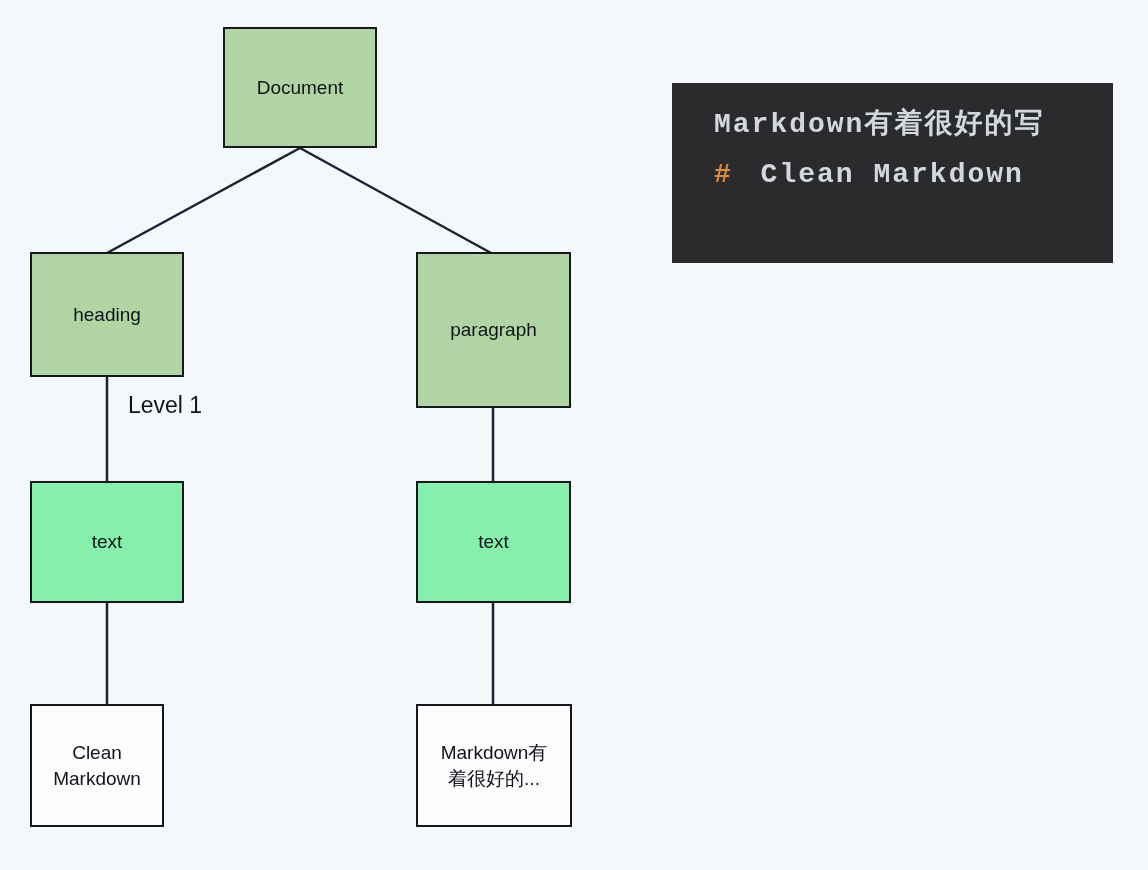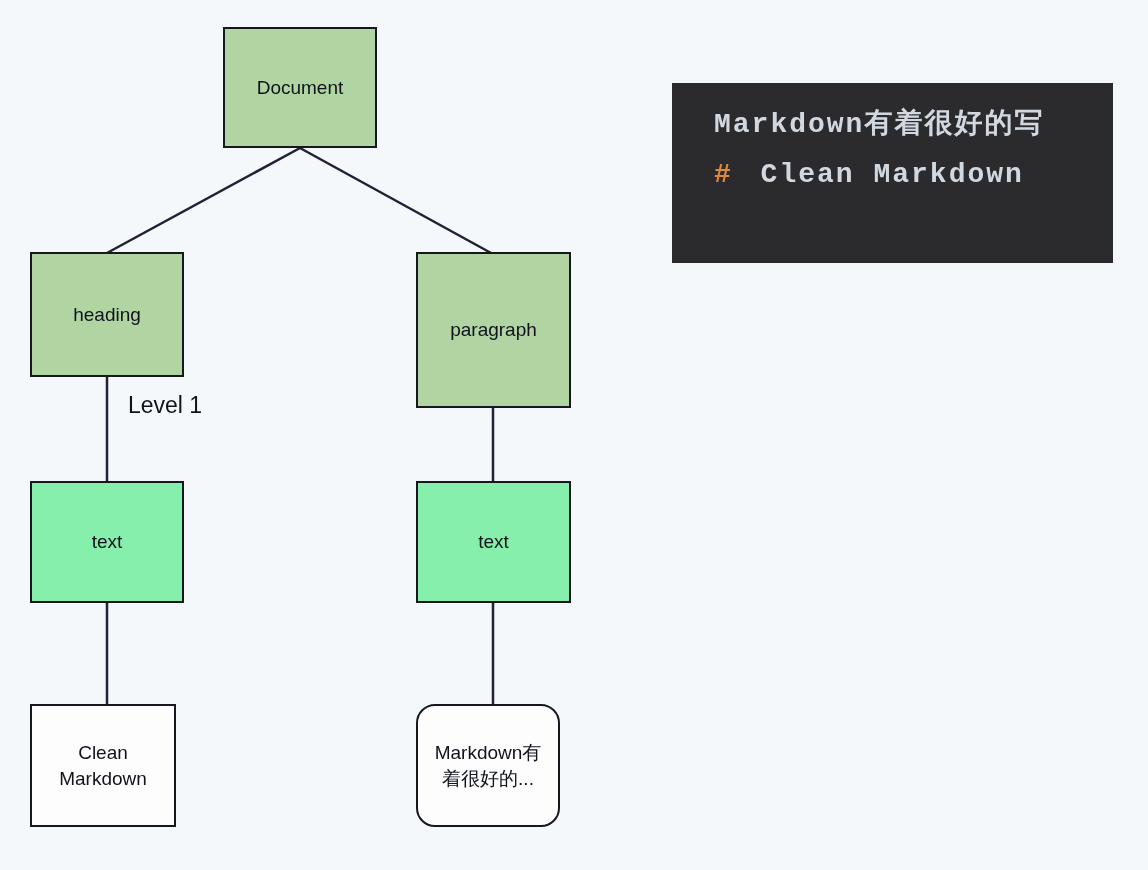--- a/index.html
+++ b/index.html
@@ -42,22 +42,22 @@
   }
   .node.green  { background: #b0d5a2; }
   .node.light  { background: #86efac; }
   .node.white  { background: #fdfdfe; }
 
   .node-document  { left: 223px; top: 27px;  width: 154px; height: 121px; }
   .node-heading   { left: 30px;  top: 252px; width: 154px; height: 125px; }
   .node-paragraph { left: 416px; top: 252px; width: 155px; height: 156px; }
   .node-text-left  { left: 30px;  top: 481px; width: 154px; height: 122px; }
   .node-text-right { left: 416px; top: 481px; width: 155px; height: 122px; }
-  .node-leaf-left  { left: 30px;  top: 704px; width: 146px; height: 123px; }
-  .node-leaf-right { left: 416px; top: 704px; width: 144px; height: 123px; border-radius: 19px; }
+  .node-leaf-left  { left: 30px;  top: 704px; width: 134px; height: 123px; }
+  .node-leaf-right { left: 416px; top: 704px; width: 156px; height: 123px; }
 
   .edge-label {
     position: absolute;
     left: 128px;
     top: 392px;
     font-size: 23px;
     color: #10131c;
   }
 
   .code-block {

